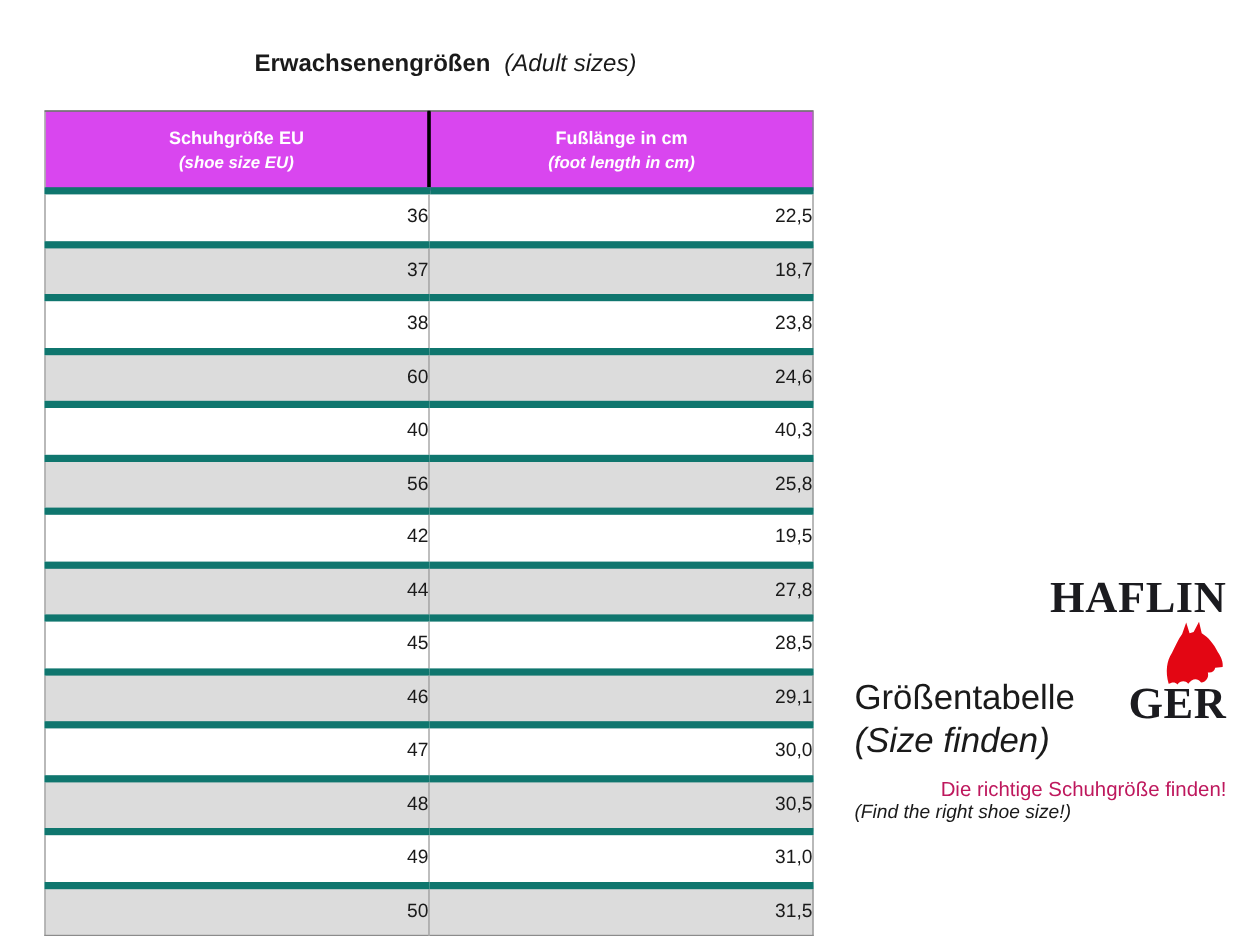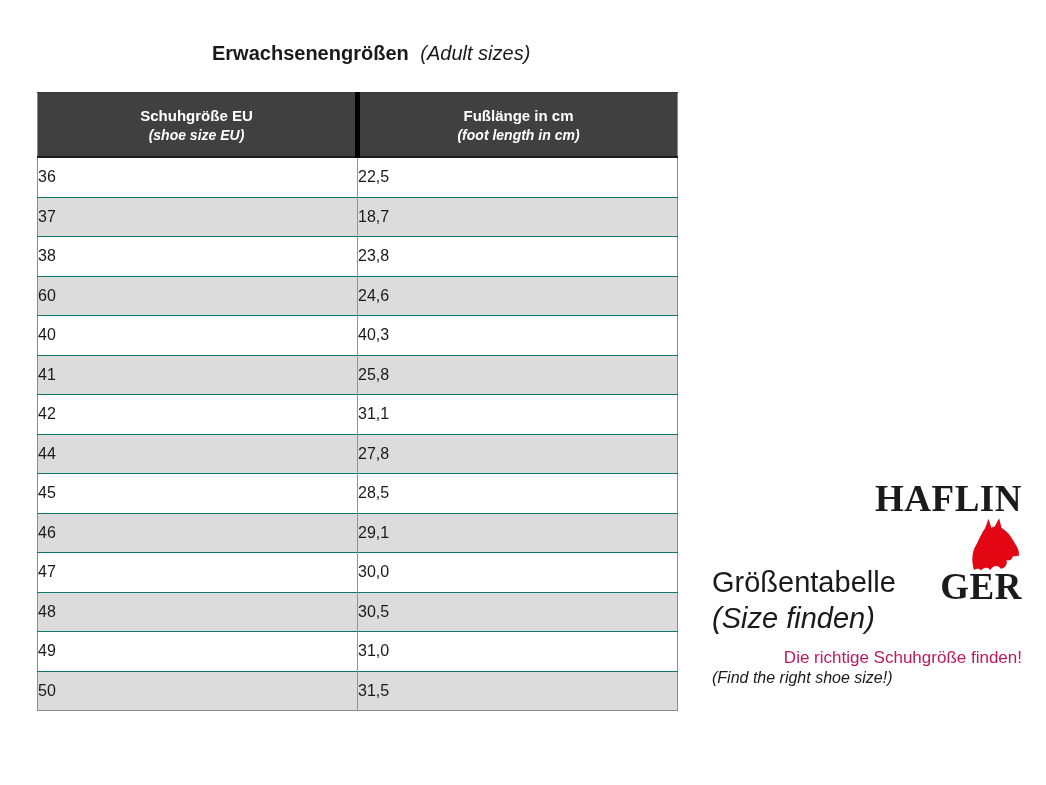--- a/index.html
+++ b/index.html
@@ -33,40 +33,40 @@
     position: absolute;
     left: 37px;
     top: 92px;
     width: 641px;
     border-collapse: collapse;
     table-layout: fixed;
     border: 1px solid #8c8c8c;
   }
   table.size-table thead th {
     height: 63px;
-    background: #404040;
+    background: #d946ef;
     color: #ffffff;
     text-align: center;
     vertical-align: middle;
     font-weight: normal;
     border-bottom: 2px solid #1c1c1c;
     border-top: 1px solid #3a3a3a;
     padding: 0;
   }
-  table.size-table thead th + th { border-left: 5px solid #000000; }
+  table.size-table thead th + th { border-left: 3px solid #000000; }
   .th-line1 { display: block; font-size: 15px; font-weight: bold; line-height: 21px; }
   .th-line2 { display: block; font-size: 14px; font-weight: bold; font-style: italic; line-height: 19px; }
 
   table.size-table tbody td {
     height: 38.5px;
-    text-align: left;
+    text-align: right;
     vertical-align: middle;
     font-size: 16px;
     background: #ffffff;
-    border-top: 1px solid #0f766e;
+    border-top: 6px solid #0f766e;
     padding: 0;
   }
   table.size-table tbody td + td { border-left: 1px solid #939393; }
   table.size-table tbody tr:nth-child(even) td { background: #dcdcdc; }
 
   
   .brand-panel {
     position: absolute;
     left: 712px;
     top: 480px;
@@ -155,26 +155,26 @@
     </tr>
         <tr>
       <td>60</td>
       <td>24,6</td>
     </tr>
         <tr>
       <td>40</td>
       <td>40,3</td>
     </tr>
         <tr>
-      <td>41</td>
+      <td>56</td>
       <td>25,8</td>
     </tr>
         <tr>
       <td>42</td>
-      <td>31,1</td>
+      <td>19,5</td>
     </tr>
         <tr>
       <td>44</td>
       <td>27,8</td>
     </tr>
         <tr>
       <td>45</td>
       <td>28,5</td>
     </tr>
         <tr>

